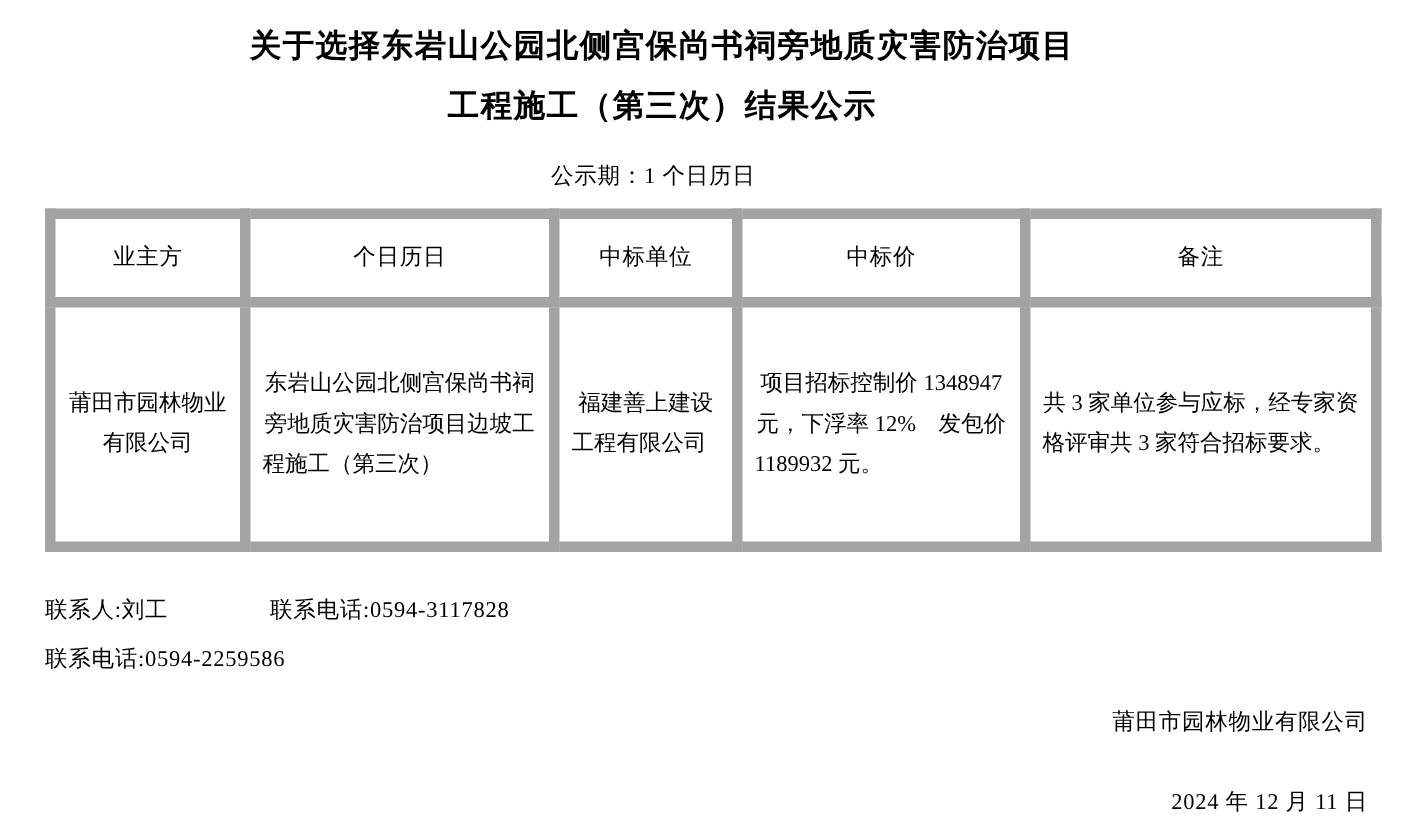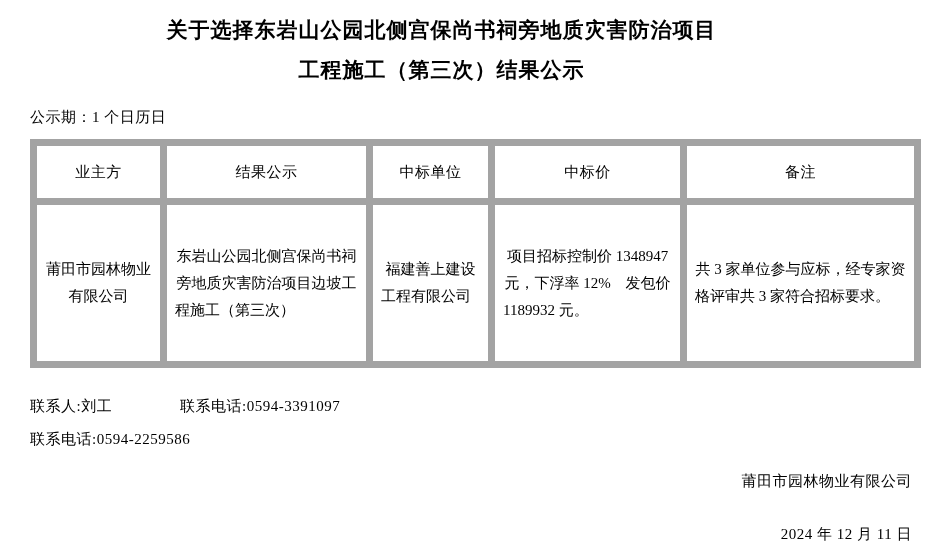--- a/index.html
+++ b/index.html
@@ -26,21 +26,21 @@
     font-size: 21px;
     font-weight: bold;
     letter-spacing: 1px;
     line-height: 40px;
     padding-top: 10px;
   }
   .title .line2 {
     display: block;
   }
   .notice-period {
-    text-align: left;
+    text-align: center;
     font-size: 15px;
     padding-right: 12px;
     padding-top: 18px;
     padding-bottom: 12px;
     letter-spacing: 0.5px;
   }
   table.main-table {
     width: 886px;
     margin: 0 auto;
     border-collapse: collapse;
@@ -145,41 +145,41 @@
     <colgroup>
       <col class="col-owner">
       <col class="col-project">
       <col class="col-winner">
       <col class="col-price">
       <col class="col-remark">
     </colgroup>
     <thead>
       <tr>
         <th>业主方</th>
-        <th>结果公示</th>
+        <th>个日历日</th>
         <th>中标单位</th>
         <th>中标价</th>
         <th>备注</th>
       </tr>
     </thead>
     <tbody>
       <tr>
         <td class="cell-owner">莆田市园林物业有限公司</td>
         <td class="cell-project">东岩山公园北侧宫保尚书祠旁地质灾害防治项目边坡工程施工（第三次）</td>
         <td class="cell-winner">福建善上建设工程有限公司</td>
         <td class="cell-price">项目招标控制价 1348947 元，下浮率 12%　发包价 1189932 元。</td>
         <td class="cell-remark">共 3 家单位参与应标，经专家资格评审共 3 家符合招标要求。</td>
       </tr>
     </tbody>
   </table>
 
   <div class="contacts">
     <div class="contact-row">
       <span class="contact-name">联系人:刘工</span>
-      <span class="contact-phone">联系电话:0594-3391097</span>
+      <span class="contact-phone">联系电话:0594-3117828</span>
     </div>
     <div class="contact-row">
       <span class="contact-phone">联系电话:0594-2259586</span>
     </div>
   </div>
 
   <div class="footer">
     <div class="org">莆田市园林物业有限公司</div>
     <div class="date">2024 年 12 月 11 日</div>
   </div>

